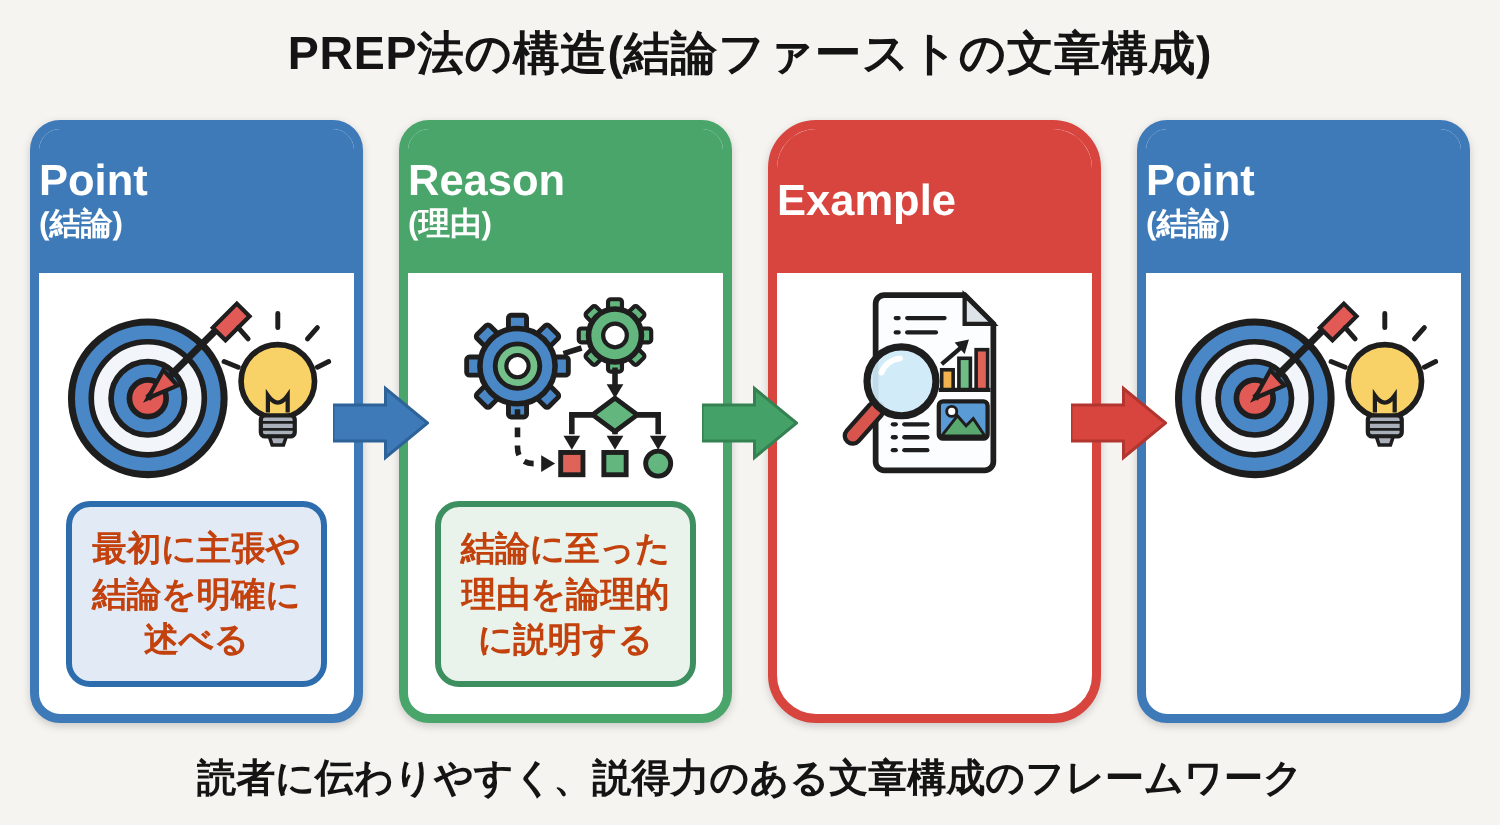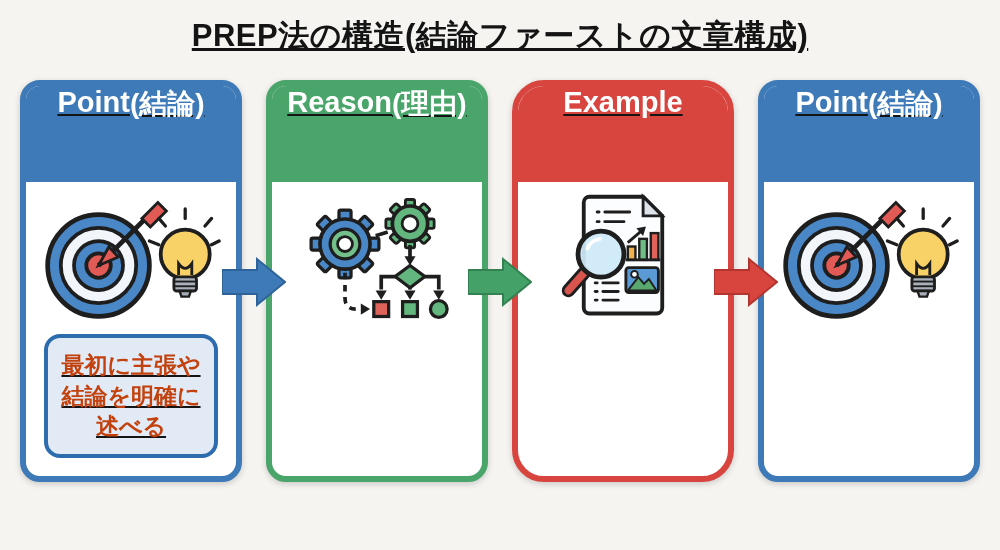--- a/index.html
+++ b/index.html
@@ -3,21 +3,21 @@
 <meta charset="utf-8">
 <style>
   html,body { margin:0; padding:0; }
   body {
     width:1000px; height:550px;
     background:#f6f4f1;
     font-family:"Liberation Sans","DejaVu Sans",sans-serif;
     color:#141414;
     overflow:hidden;
   }
-  .page { position:relative; width:1000px; height:550px;text-decoration:underline; }
+  .page { position:relative; width:1000px; height:550px; }
 
   .title {
     margin:0; padding-top:15px;
     text-align:center;
     font-size:31px; font-weight:800; letter-spacing:.5px;
     color:#141414;
   }
 
   .row {
     position:relative;
@@ -35,29 +35,29 @@
     overflow:hidden;
     display:flex; flex-direction:column;
     box-shadow:0 2px 6px rgba(0,0,0,.18);
   }
   .card.blue  { border-color:#3e7ab8; }
   .card.green { border-color:#4aa56b; }
   .card.red   { border-color:#d8453f;border-radius:32px; }
 
   .card-header {
     height:96px; flex:0 0 96px;
-    display:flex; flex-direction:row; justify-content:center;
-    text-align:center; color:#ffffff;
+    display:flex; flex-direction:column; justify-content:center;
+    color:#ffffff;
   }
   .card.blue  .card-header { background:#3e7ab8; }
   .card.green .card-header { background:#4aa56b; }
   .card.red   .card-header { background:#d8453f; }
 
   .hdr-en { font-size:29px; font-weight:800; line-height:1.12; }
-  .hdr-jp { font-size:28px; font-weight:800; line-height:1.25; }
+  .hdr-jp { font-size:21px; font-weight:800; line-height:1.25; }
 
   .icon-area {
     height:152px; flex:0 0 152px;
     display:flex; align-items:center; justify-content:center;
   }
   .icon-area svg { display:block; }
 
   .desc-box {
     margin:0 18px; height:124px; flex:0 0 124px;
     border:4px solid #000; border-radius:16px;
@@ -169,20 +169,23 @@
           <polygon points="84,115 78,105 90,105" fill="#1e1e1e"></polygon>
           <polygon points="115,115 109,105 121,105" fill="#1e1e1e"></polygon>
           <polygon points="146,115 140,105 152,105" fill="#1e1e1e"></polygon>
           <rect x="76" y="117" width="16" height="16" fill="#e0635a" stroke="#1e1e1e" stroke-width="3.5"></rect>
           <rect x="107" y="117" width="16" height="16" fill="#63b67e" stroke="#1e1e1e" stroke-width="3.5"></rect>
           <circle cx="146" cy="125" r="9" fill="#63b67e" stroke="#1e1e1e" stroke-width="3.5"></circle>
           <path d="M45,86 V113 Q45,125 57,125 H62" fill="none" stroke="#1e1e1e" stroke-width="4" stroke-dasharray="7 6"></path>
           <polygon points="72,125 62,119 62,131" fill="#1e1e1e"></polygon>
         </svg>
       </div>
+      <div class="desc-box">
+        <span>結論に至った理由を論理的に説明する</span>
+      </div>
     </section>
 
     <section class="card red">
       <div class="card-header">
         <span class="hdr-en">Example</span>
       </div>
       <div class="icon-area">
         <svg width="144" height="134" viewBox="0 0 150 140">
           <path d="M40,6 h56 l20,20 v96 a6,6 0 0 1 -6,6 h-70 a6,6 0 0 1 -6,-6 V12 a6,6 0 0 1 6,-6 z" fill="#fcfdfe" stroke="#1e1e1e" stroke-width="4"></path>
           <path d="M96,6 v20 h20 z" fill="#dde3e9" stroke="#1e1e1e" stroke-width="3"></path>
@@ -255,14 +258,15 @@
     </svg>
     <svg class="arrow arrow2" viewBox="0 0 64 52">
       <polygon class="arr-green" stroke-width="2" points="0,14 35,14 35,3 63,26 35,49 35,38 0,38"></polygon>
     </svg>
     <svg class="arrow arrow3" viewBox="0 0 64 52">
       <polygon class="arr-red" stroke-width="2" points="0,14 35,14 35,3 63,26 35,49 35,38 0,38"></polygon>
     </svg>
 
   </div>
 
+  <div class="footer">読者に伝わりやすく、説得力のある文章構成のフレームワーク</div>
 
 </div>
 
 </body></html>

